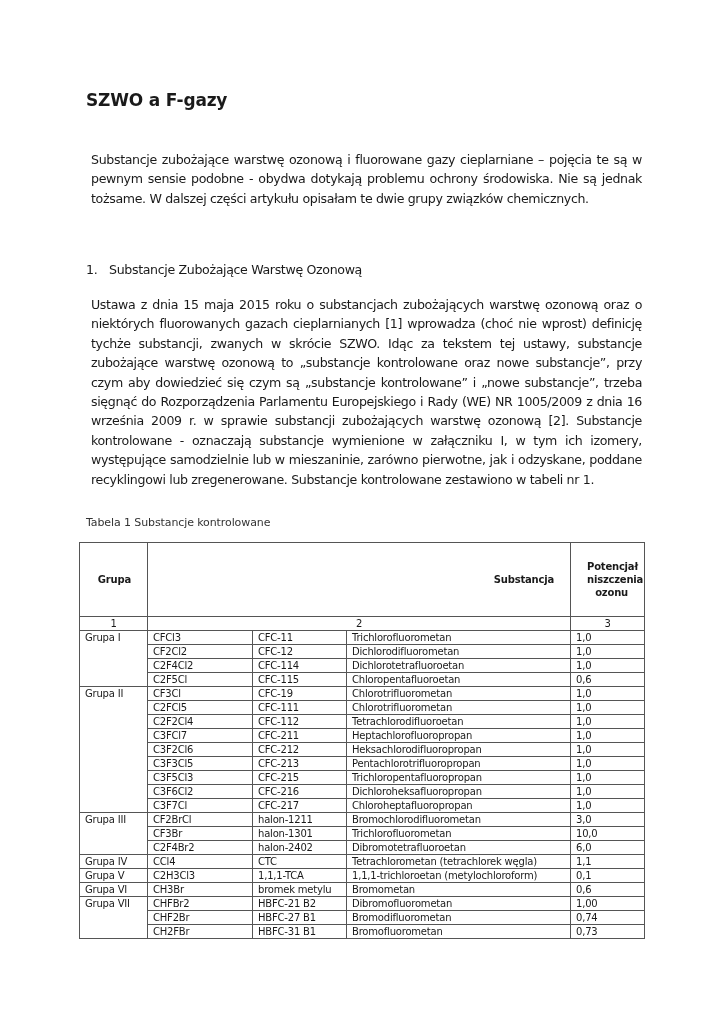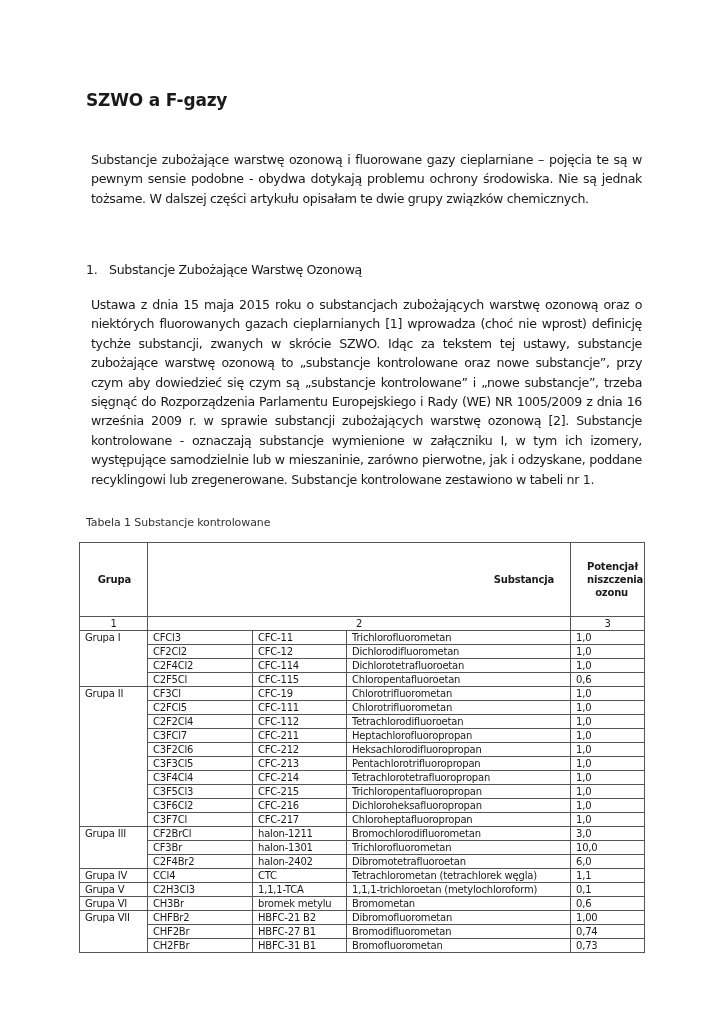--- a/index.html
+++ b/index.html
@@ -154,27 +154,20 @@
       </tr>
       <tr class="">
         <td class="grp"></td>
         <td>C3F3Cl5</td>
         <td>CFC-213</td>
         <td>Pentachlorotrifluoropropan</td>
         <td>1,0</td>
       </tr>
       <tr class="">
         <td class="grp"></td>
-        <td>C3F4Cl4</td>
-        <td>CFC-214</td>
-        <td>Tetrachlorotetrafluoropropan</td>
-        <td>1,0</td>
-      </tr>
-      <tr class="">
-        <td class="grp"></td>
         <td>C3F5Cl3</td>
         <td>CFC-215</td>
         <td>Trichloropentafluoropropan</td>
         <td>1,0</td>
       </tr>
       <tr class="">
         <td class="grp"></td>
         <td>C3F6Cl2</td>
         <td>CFC-216</td>
         <td>Dichloroheksafluoropropan</td>

